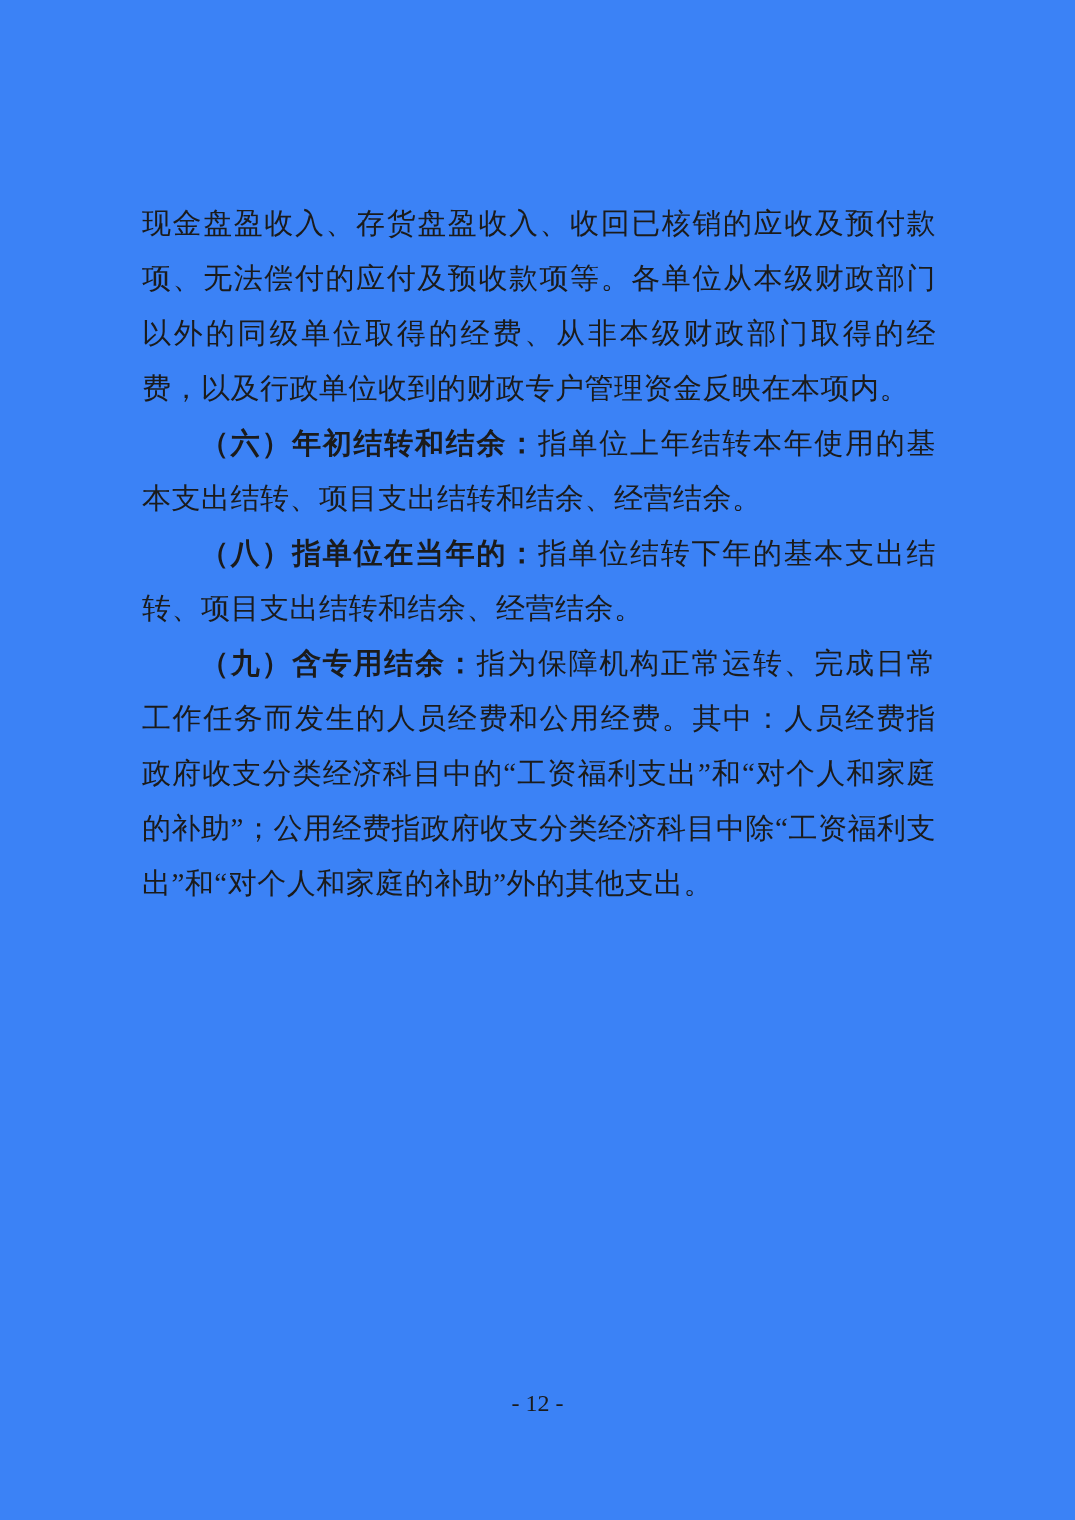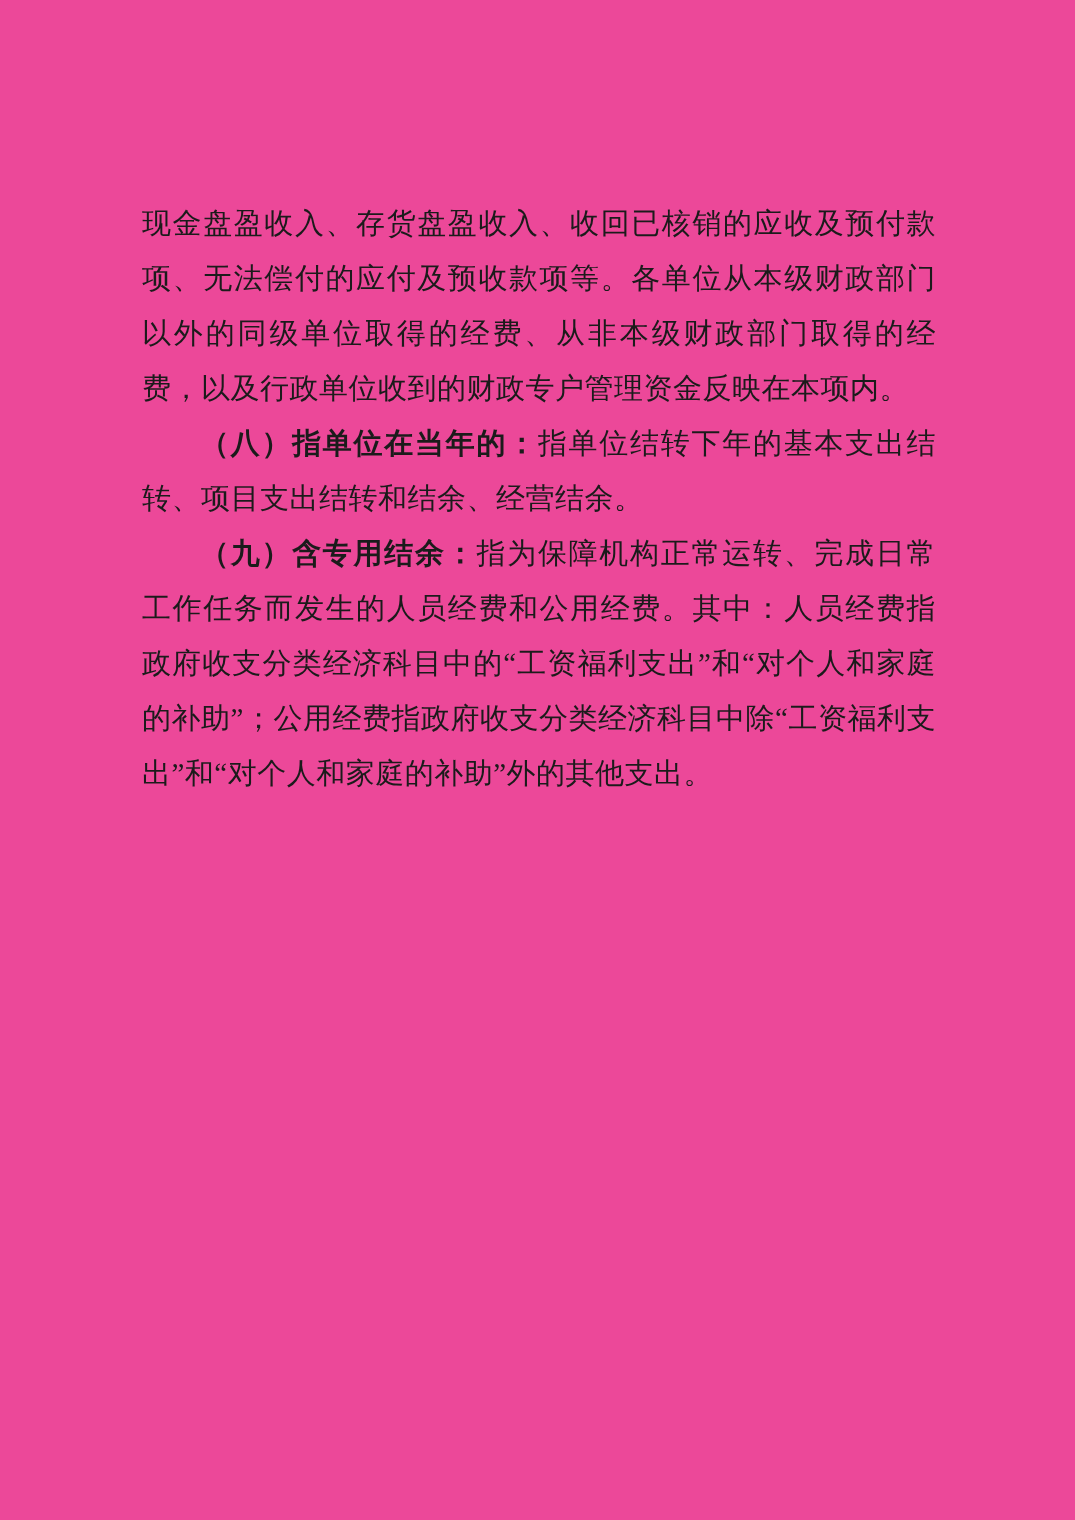--- a/index.html
+++ b/index.html
@@ -5,21 +5,21 @@
   html, body {
     margin: 0;
     padding: 0;
     background: #ffffff;
   }
   .page {
     position: relative;
     width: 1075px;
     height: 1520px;
     margin: 0 auto;
-    background: #ec4899;
+    background: #3b82f6;
     overflow: hidden;
     font-family: "Liberation Serif", "DejaVu Serif", serif;
     color: #1b1b1b;
   }
   .content {
     position: absolute;
     left: 142px;
     top: 196px;
     width: 794px;
   }
@@ -51,22 +51,24 @@
 </style>
 </head>
 <body>
 
 <div class="page">
   <div class="content">
 
     <p class="para no-indent"><span class="head"></span><span>现金盘盈收入、存货盘盈收入、收回已核销的应收及预付款项、无法偿付的应付及预收款项等。各单位从本级财政部门以外的同级单位取得的经费、从非本级财政部门取得的经费，以及行政单位收到的财政专户管理资金反映在本项内。</span></p>
 
 
+    <p class="para"><span class="head">（六）年初结转和结余：</span><span>指单位上年结转本年使用的基本支出结转、项目支出结转和结余、经营结余。</span></p>
 
 
     <p class="para"><span class="head">（八）指单位在当年的：</span><span>指单位结转下年的基本支出结转、项目支出结转和结余、经营结余。</span></p>
 
     <p class="para"><span class="head">（九）含专用结余：</span><span>指为保障机构正常运转、完成日常工作任务而发生的人员经费和公用经费。其中：人员经费指政府收支分类经济科目中的“工资福利支出”和“对个人和家庭的补助”；公用经费指政府收支分类经济科目中除“工资福利支出”和“对个人和家庭的补助”外的其他支出。</span></p>
 
 
   </div>
 
+  <div class="footer">- 12 -</div>
 </div>
 
 </body></html>

